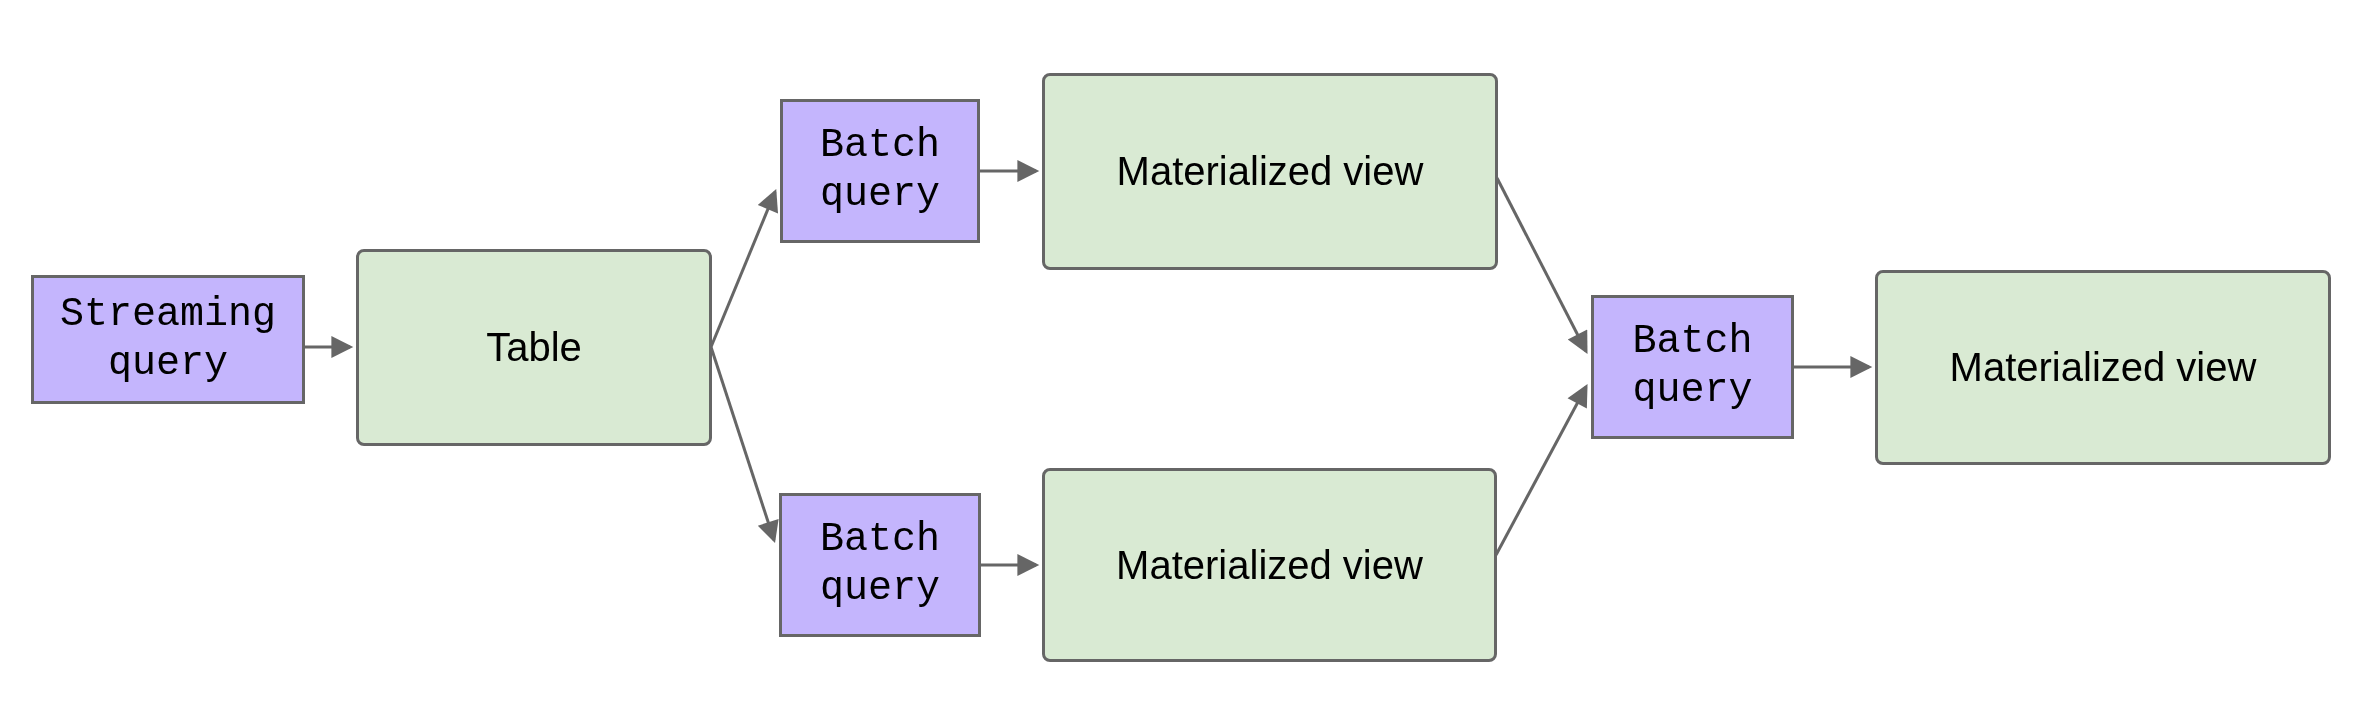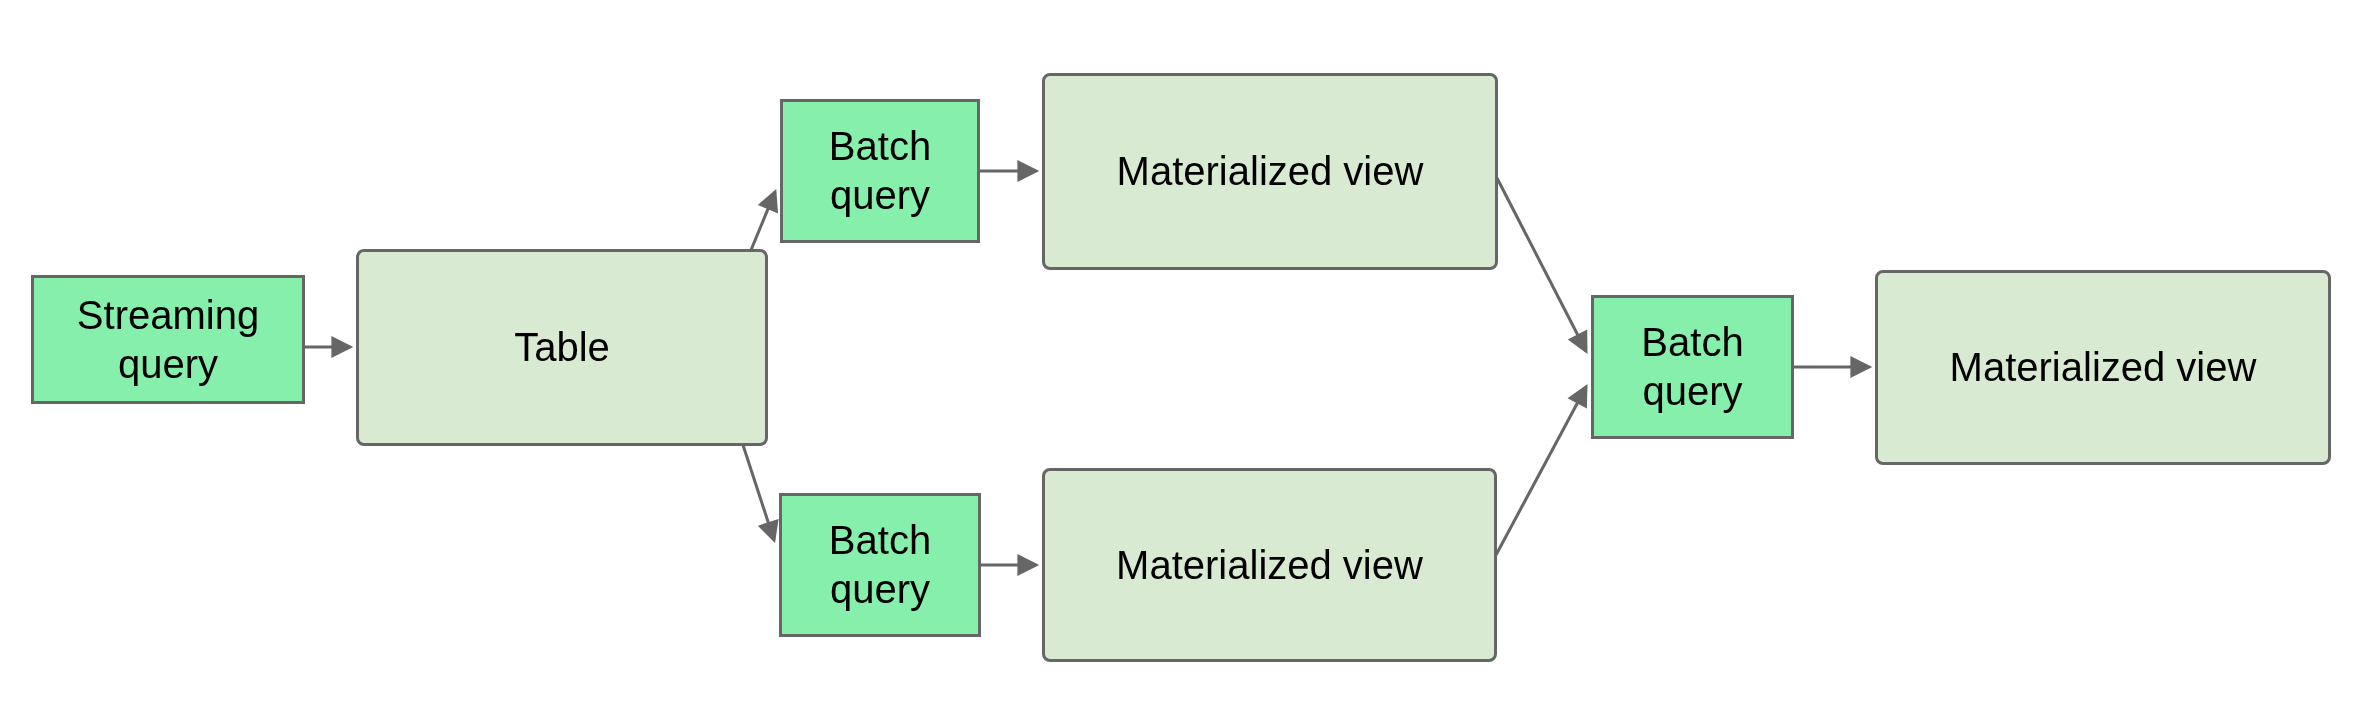--- a/index.html
+++ b/index.html
@@ -34,30 +34,31 @@
     align-items: center;
     justify-content: center;
     text-align: center;
     font-size: 40px;
     line-height: 1.22;
     color: #000000;
     border: 3px solid #666666;
     padding: 0 14px;
   }
   .node.query {
-    background: #86efac;
+    background: #c4b5fd;
     border-radius: 0;
+    font-family: Liberation Mono, monospace;
   }
   .node.view {
     background: #d9ead3;
     border-radius: 8px;
   }
   
   .n-streaming     { left: 31px;   top: 275px; width: 274px; height: 129px; }
-  .n-table         { left: 356px;  top: 249px; width: 412px; height: 197px; text-align: center; }
+  .n-table         { left: 356px;  top: 249px; width: 356px; height: 197px; text-align: center; }
   .n-batch-top     { left: 780px;  top: 99px;  width: 200px; height: 144px; }
   .n-mv-top        { left: 1042px; top: 73px;  width: 456px; height: 197px; }
   .n-batch-bottom  { left: 779px;  top: 493px; width: 202px; height: 144px; }
   .n-mv-bottom     { left: 1042px; top: 468px; width: 455px; height: 194px; }
   .n-batch-merge   { left: 1591px; top: 295px; width: 203px; height: 144px; }
   .n-mv-final      { left: 1875px; top: 270px; width: 456px; height: 195px; }
 </style>
 </head>
 <body>
 

